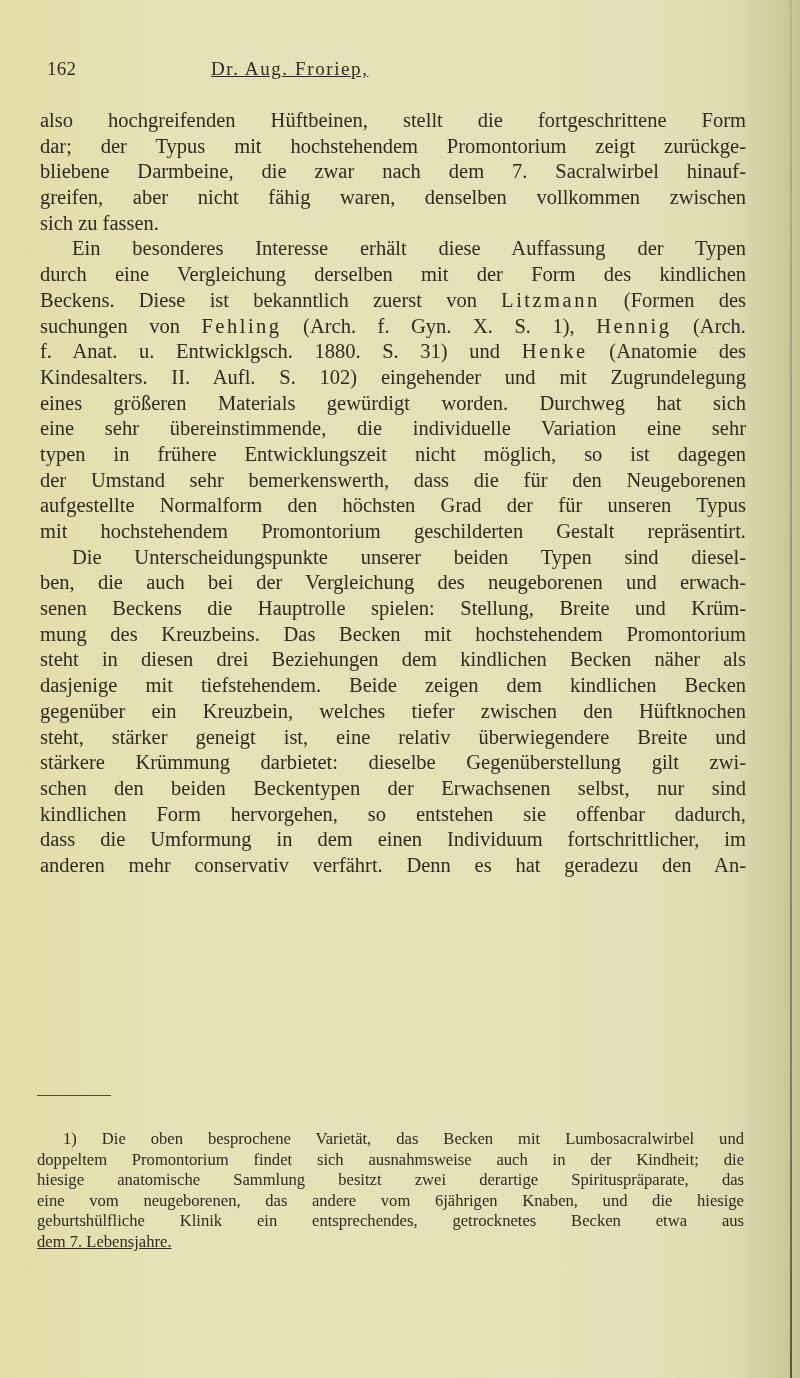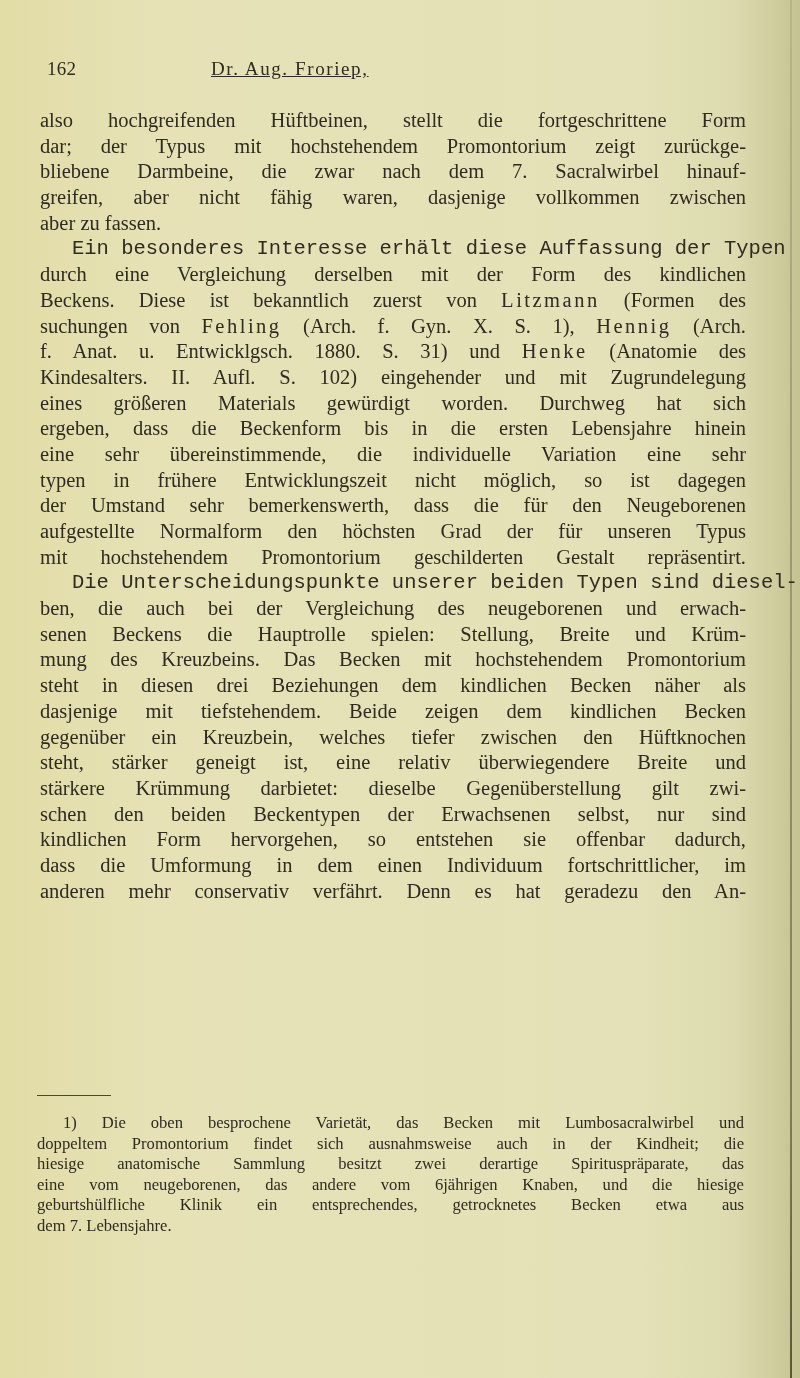--- a/index.html
+++ b/index.html
@@ -23,59 +23,58 @@
     font-size: 19px; letter-spacing: 0.3px; margin-left: 7px;
   }
   .page-number { position: absolute; left: 0; top: 0; }
   .running-head { position: absolute; left: 164px; top: 0; letter-spacing: 1.6px; text-decoration: underline; }
   .body-text {
     position: absolute; top: 108px; left: 40px; width: 706px;
     font-size: 20.5px; line-height: 25.7px;
   }
   .line { display: block; text-align: justify; text-align-last: justify; white-space: nowrap; height: 25.7px; }
   .line.last { text-align-last: left; }
-  .indent { padding-left: 32px; font-family: Liberation Mono, monospace; }
+  .indent { padding-left: 32px; }
   .spaced { letter-spacing: 2.5px; }
   .rule {
     position: absolute; left: 37px; top: 1095px; width: 74px; height: 1px; background: #4a463a;
   }
   .footnotes {
     position: absolute; top: 1113px; left: 37px; width: 707px;
     font-size: 16.6px; line-height: 20.6px;
   }
   .fn-line { display: block; text-align: justify; text-align-last: justify; white-space: nowrap; height: 20.6px; }
-  .fn-line.last { text-align-last: left; }
-  .fn-indent { padding-left: 26px; }
+  .fn-line.last { text-align-last: left; text-decoration: underline; }
+  .fn-indent { padding-left: 26px; margin-top: 16px; }
   sup { font-size: 11px; vertical-align: 7px; line-height: 0; }
 </style>
 </head>
 <body>
 
 <div class="page">
   <div class="spine-edge"></div>
 
   <div class="header">
     <span class="page-number">162</span>
     <span class="running-head">Dr. Aug. Froriep,</span>
   </div>
 
   <div class="body-text">
     <span class="line">also hochgreifenden Hüftbeinen, stellt die fortgeschrittene Form</span>
     <span class="line">dar; der Typus mit hochstehendem Promontorium zeigt zurückge-</span>
     <span class="line">bliebene Darmbeine, die zwar nach dem 7. Sacralwirbel hinauf-</span>
-    <span class="line">greifen, aber nicht fähig waren, dasjenige vollkommen zwischen</span>
-    <span class="line last">aber zu fassen.</span>
+    <span class="line">greifen, aber nicht fähig waren, denselben vollkommen zwischen</span>
+    <span class="line last">sich zu fassen.</span>
     <span class="line indent">Ein besonderes Interesse erhält diese Auffassung der Typen</span>
     <span class="line">durch eine Vergleichung derselben mit der Form des kindlichen</span>
     <span class="line">Beckens. Diese ist bekanntlich zuerst von <span class="spaced">Litzmann</span> (Formen des</span>
     <span class="line">suchungen von <span class="spaced">Fehling</span> (Arch. f. Gyn. X. S. 1), <span class="spaced">Hennig</span> (Arch.</span>
     <span class="line">f. Anat. u. Entwicklgsch. 1880. S. 31) und <span class="spaced">Henke</span> (Anatomie des</span>
     <span class="line">Kindesalters. II. Aufl. S. 102) eingehender und mit Zugrundelegung</span>
     <span class="line">eines größeren Materials gewürdigt worden. Durchweg hat sich</span>
-    <span class="line">ergeben, dass die Beckenform bis in die ersten Lebensjahre hinein</span>
     <span class="line">eine sehr übereinstimmende, die individuelle Variation eine sehr</span>
     <span class="line">typen in frühere Entwicklungszeit nicht möglich, so ist dagegen</span>
     <span class="line">der Umstand sehr bemerkenswerth, dass die für den Neugeborenen</span>
     <span class="line">aufgestellte Normalform den höchsten Grad der für unseren Typus</span>
     <span class="line">mit hochstehendem Promontorium geschilderten Gestalt repräsentirt.</span>
     <span class="line indent">Die Unterscheidungspunkte unserer beiden Typen sind diesel-</span>
     <span class="line">ben, die auch bei der Vergleichung des neugeborenen und erwach-</span>
     <span class="line">senen Beckens die Hauptrolle spielen: Stellung, Breite und Krüm-</span>
     <span class="line">mung des Kreuzbeins. Das Becken mit hochstehendem Promontorium</span>
     <span class="line">steht in diesen drei Beziehungen dem kindlichen Becken näher als</span>

